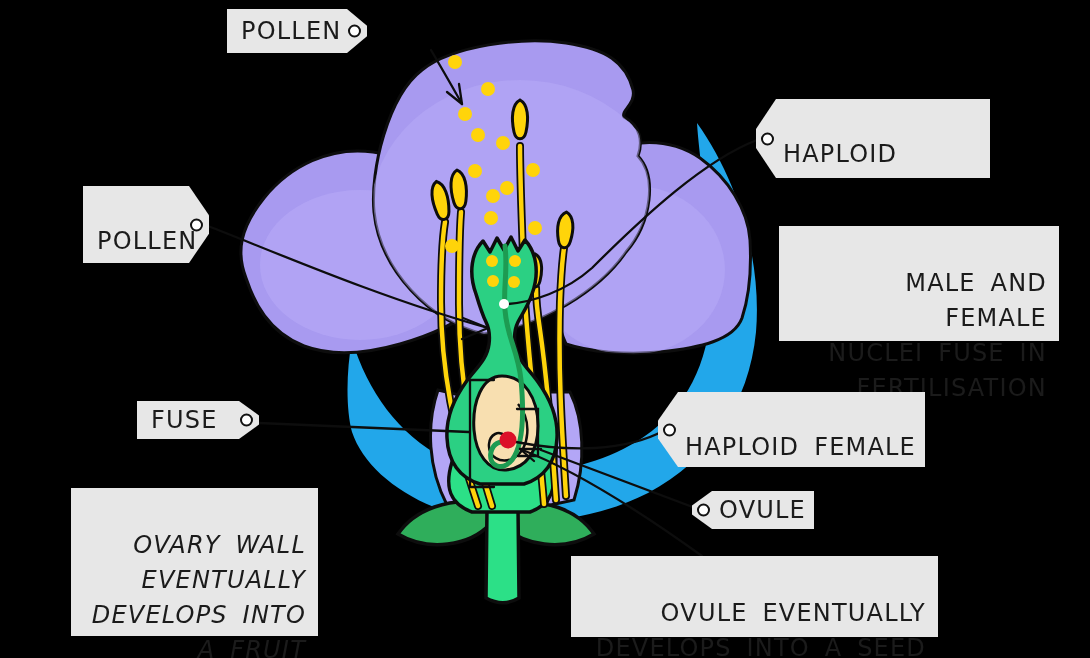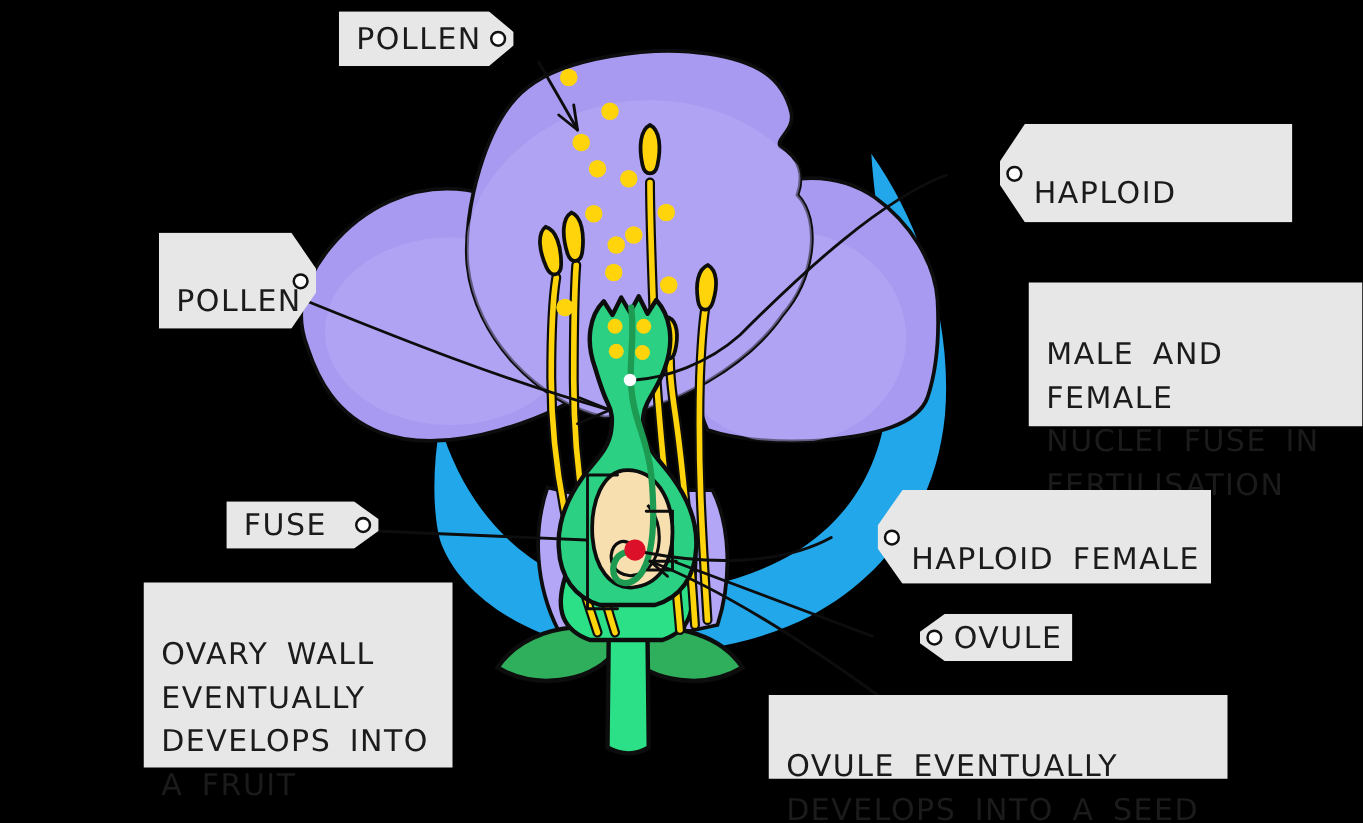--- a/index.html
+++ b/index.html
@@ -1,29 +1,29 @@
 <!DOCTYPE html>
 <html style="--c-background: #000000; --c-petal: #a89af0; --c-petal_highlight: #b8acf8; --c-petal_base: #b3a6f6; --c-swoosh_blue: #22a7ea; --c-pistil_green: #2bd083; --c-stem_green: #2ce087; --c-leaf_green: #2fae5b; --c-stamen_yellow: #ffd40a; --c-ovule_cream: #f8dfb0; --c-tube_green: #1d9b52; --c-male_nucleus_white: #ffffff; --c-female_nucleus_red: #dc1029; --c-outline_black: #0d0d0d; --c-label_bg: #e7e7e7; --c-text: #1b1b1b;"><head>
 <meta charset="utf-8">
 <style>
   html,body{margin:0;padding:0;background:#000;}
   #stage{position:relative;width:1090px;height:658px;background:var(--c-background,#000);
          overflow:hidden;font-family:"DejaVu Sans","Liberation Sans",sans-serif;}
   #flower-svg{position:absolute;left:0;top:0;width:1090px;height:658px;}
   .lbl{position:absolute;background:var(--c-label_bg,#e7e7e7);color:var(--c-text,#1b1b1b);
        font-size:24px;letter-spacing:1.2px;word-spacing:6px;white-space:pre-line;
-       line-height:35px;box-sizing:border-box;margin-left:44px;}
+       line-height:35px;box-sizing:border-box;}
   .tag-r{clip-path:polygon(0 0,calc(100% - 20px) 0,100% 38%,100% 62%,calc(100% - 20px) 100%,0 100%);}
   .tag-l{clip-path:polygon(20px 0,100% 0,100% 100%,20px 100%,0 62%,0 38%);}
   .one-line{display:flex;align-items:center;}
   .tag-r.one-line{padding-left:14px;}
   .tag-l.one-line{padding-left:27px;}
   .tag-r.multi{padding:3px 26px 0 14px;}
   .tag-l.multi{padding:3px 8px 0 27px;}
-  .box{padding:5px 12px 0 14px;}
+  .box{padding:5px 12px 0 14px;text-align:right;}
   .hole{position:absolute;width:9px;height:9px;border:2.5px solid #111;border-radius:50%;
         background:#fff;top:50%;transform:translateY(-50%);}
   .tag-r .hole{right:6px;}
   .tag-l .hole{left:5px;}
 </style>
 </head>
 <body>
 
 <div id="stage">
 
@@ -181,25 +181,25 @@
   <div class="lbl tag-l one-line" style="left:692px;top:491px;width:122px;height:38px;">
     <span>OVULE</span>
     <span class="hole"></span>
   </div>
 
   <div class="lbl tag-r one-line" style="left:137px;top:401px;width:122px;height:38px;">
     <span>FUSE</span>
     <span class="hole"></span>
   </div>
 
-  <div class="lbl box" style="left:71px;top:466px;width:247px;height:148px;">
+  <div class="lbl box" style="left:71px;top:488px;width:247px;height:148px;font-style:italic;">
     <span>OVARY WALL
 EVENTUALLY
 DEVELOPS INTO
 A FRUIT</span>
   </div>
 
-  <div class="lbl box" style="left:571px;top:556px;width:367px;height:67px;">
+  <div class="lbl box" style="left:571px;top:556px;width:367px;height:81px;">
     <span>OVULE EVENTUALLY
 DEVELOPS INTO A SEED</span>
   </div>
 
 </div>
 
 </body></html>

